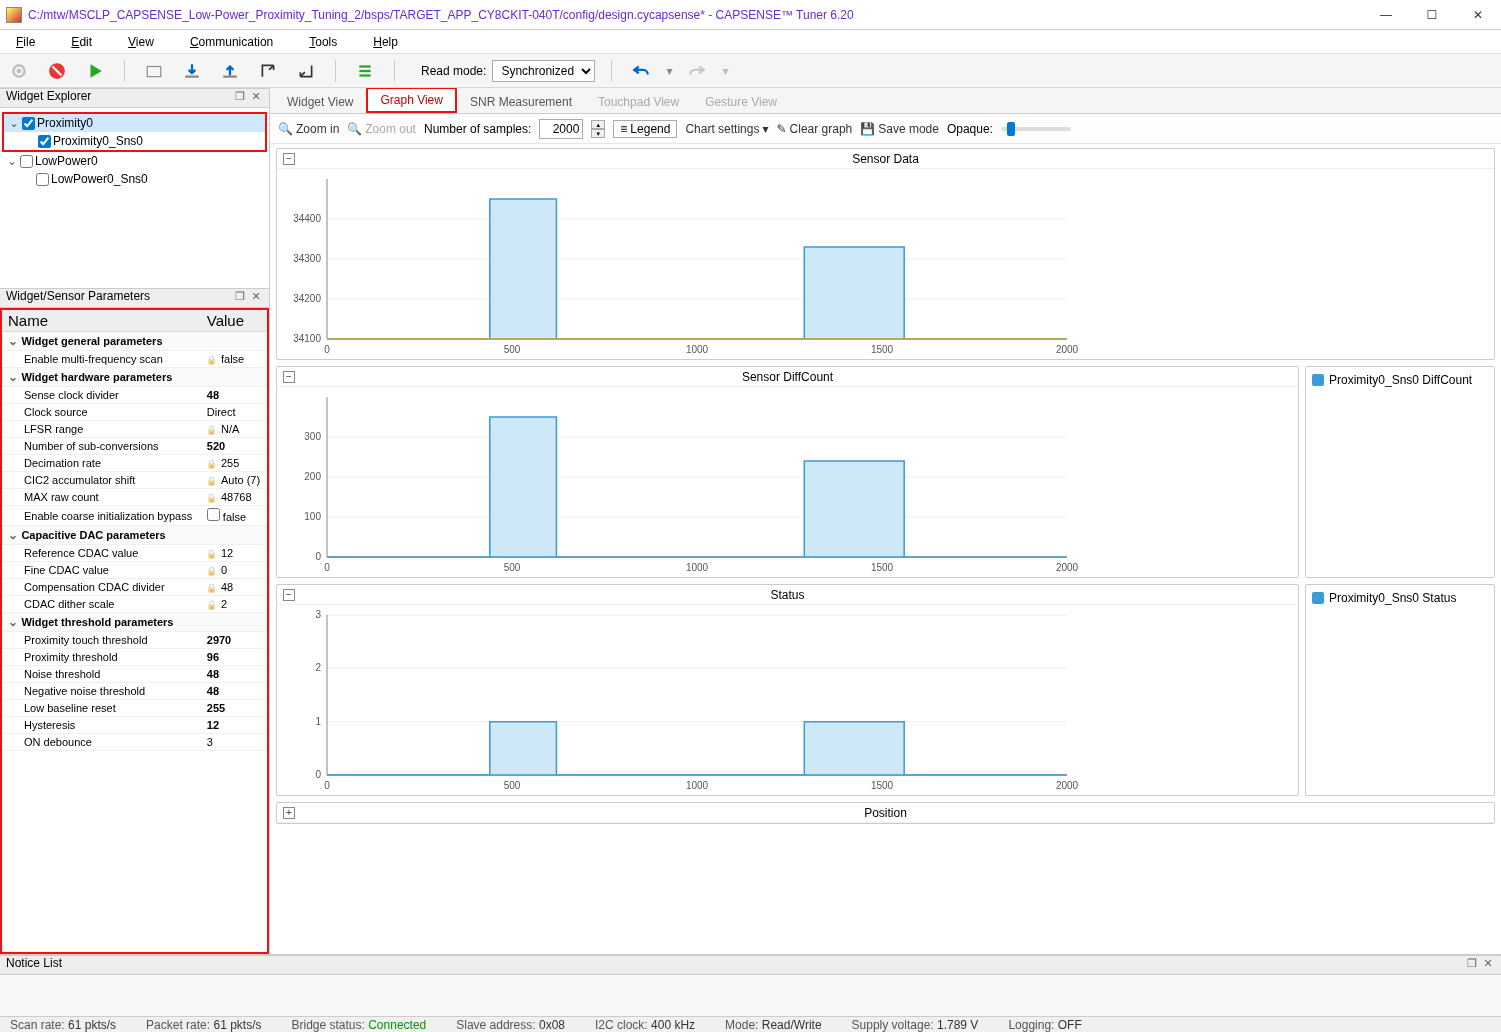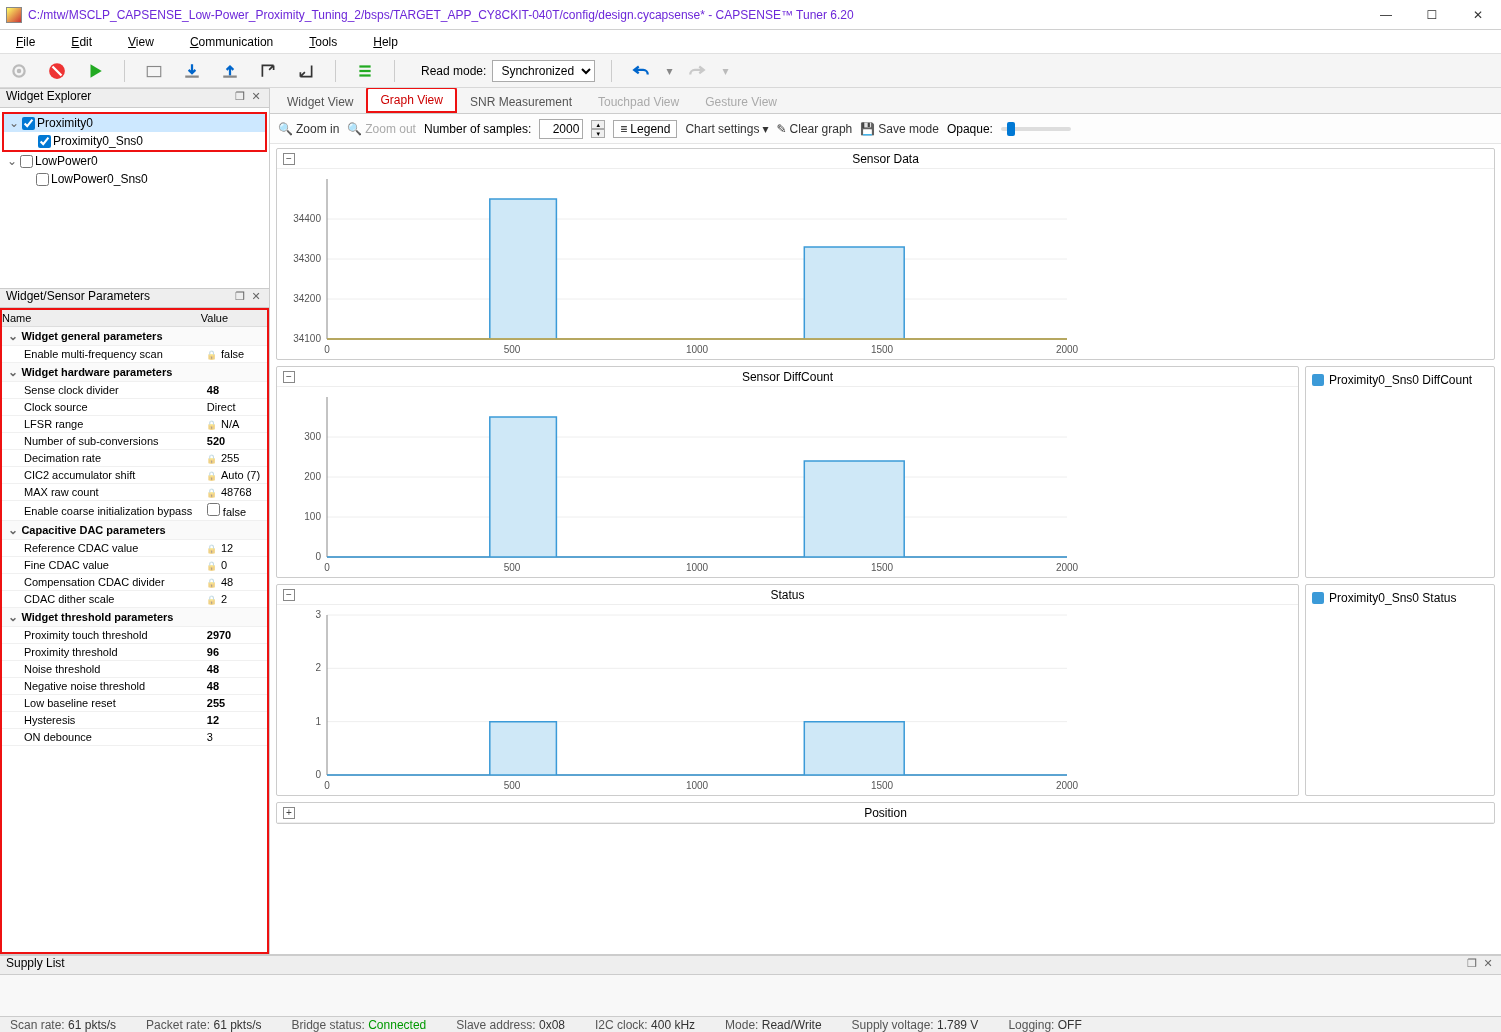--- a/index.html
+++ b/index.html
@@ -24,21 +24,21 @@
 .panel-hdr .pbtns{margin-left:auto;display:flex;gap:2px}
 .panel-hdr .pbtns span{width:14px;height:14px;display:flex;align-items:center;justify-content:center;color:#666;font-size:11px}
 .tree{flex:0 0 180px;background:#fff;overflow:auto;padding:4px 2px}
 .tree-item{display:flex;align-items:center;height:18px;padding-left:4px;gap:2px}
 .tree-item.sel{background:#cde8ff}
 .tree-item .arrow{width:12px;text-align:center;color:#666}
 .tree-item input[type=checkbox]{accent-color:#0078d4}
 .redbox1{border:2px solid #e11;position:relative}
 .params{flex:1;background:#fff;overflow:auto}
 .params table{width:100%;border-collapse:collapse}
-.params th{background:#eee;text-align:left;padding:2px 0;font-weight:normal;border-bottom:1px solid #ddd;font-size:11px}
+.params th{background:#eee;text-align:left;padding:2px 6px;font-weight:normal;border-bottom:1px solid #ddd;font-size:15px}
 .params td{padding:2px 6px;border-bottom:1px solid #f0f0f0;font-size:11px}
 .params .grp td{font-weight:bold;background:#fafafa}
 .params .lock::before{content:"🔒";font-size:9px;margin-right:3px;opacity:.5}
 .params .bold{font-weight:bold}
 .redbox2{border:2px solid #e11}
 .right{flex:1;display:flex;flex-direction:column;background:#fff}
 .tabs{height:26px;display:flex;align-items:flex-end;padding-left:4px;background:#f5f5f5;border-bottom:1px solid #ccc}
 .tab{padding:4px 12px;border:1px solid transparent;border-bottom:none;color:#555;cursor:default}
 .tab.active{background:#fff;border-color:#ccc;color:#000;border-radius:3px 3px 0 0}
 .tab.hl{border:2px solid #e11;color:#c00}
@@ -434,21 +434,21 @@
               <span>Position</span>
             </div>
    </div>
         </div>
       </div>
   </div>
 </div>
 
 <div class="notice">
   <div class="panel-hdr">
-      <span>Supply List</span>
+      <span>Notice List</span>
     <div class="pbtns">
         <span>❐</span>
         <span>✕</span>
       </div>
   </div>
 </div>
 
 <div class="status">
   <span><span class="k">Scan rate:</span> <span>61 pkts/s</span></span>
   <span><span class="k">Packet rate:</span> <span>61 pkts/s</span></span>

